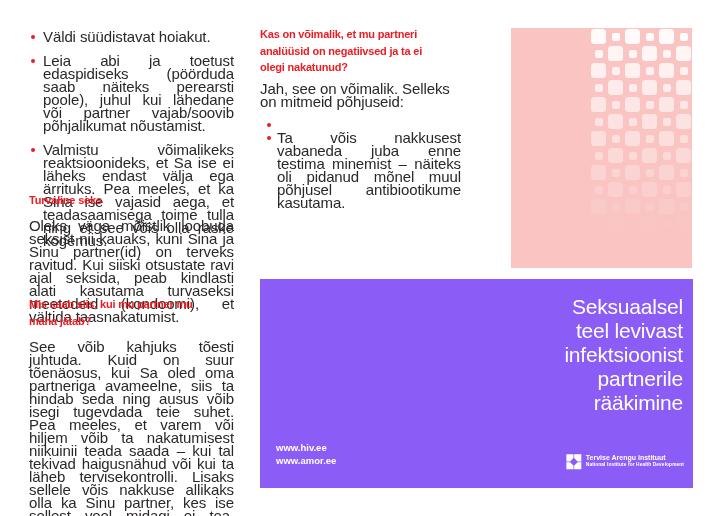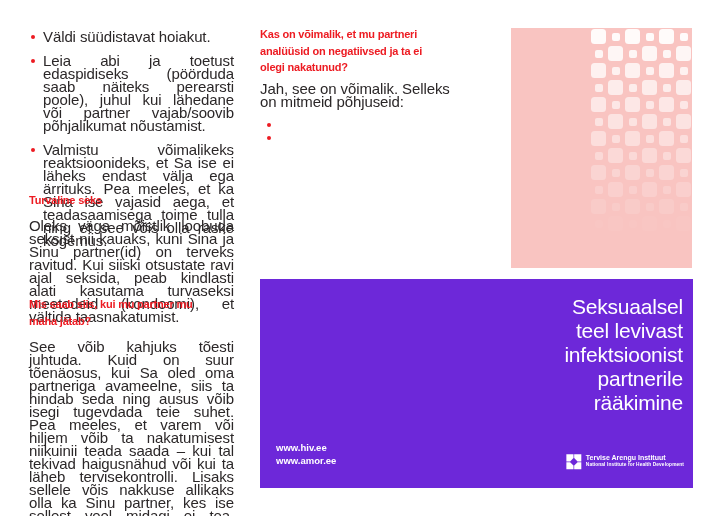--- a/index.html
+++ b/index.html
@@ -40,21 +40,21 @@
   .pl-heading2  { top:296px; }
   .pl-para2     { top:340px; }
 
   .pm-heading   { top:26px; }
   .pm-intro     { top:82px; text-align:left; }
   .pm-bullets   { top:118px; }
 
   
   .red-block {
     position:absolute; left:260px; top:279px; width:433px; height:209px;
-    background:#6d28d9;
+    background:#8b5cf6;
   }
   .cover-title {
     position:absolute; top:16px; right:10px; width:220px;
     color:#ffffff; font-size:21px; line-height:24px; font-weight:400;
     text-align:right; letter-spacing:-0.2px;
   }
   .cover-urls {
     position:absolute; left:16px; top:162px;
     color:#ffffff; font-size:9.5px; line-height:13px; font-weight:600;
   }
@@ -110,20 +110,21 @@
 olegi nakatunud?</h2>
 
     <p class="body-para body-text pm-intro">Jah, see on võimalik. Selleks on mitmeid põhjuseid:</p>
 
     <ul class="bullet-list pm-bullets">
       <li>
         <span class="dot"></span>
       </li>
       <li>
         <span class="dot"></span>
+        <span>Ta võis nakkusest vabaneda juba enne testima minemist – näiteks oli pidanud mõnel muul põhjusel antibiootikume kasutama.</span>
       </li>
     </ul>
   </section>
 
   <div class="pink-block">
     <div class="mosaic">
         <div class="sq big" style="left: 1px; top: 1px; width: 15px; height: 15px; opacity: 0.92;"></div>
         <div class="sq small" style="left: 21.5px; top: 4.5px; width: 8px; height: 8px; opacity: 0.92;"></div>
         <div class="sq big" style="left: 35px; top: 1px; width: 15px; height: 15px; opacity: 0.92;"></div>
         <div class="sq small" style="left: 55.5px; top: 4.5px; width: 8px; height: 8px; opacity: 0.92;"></div>

